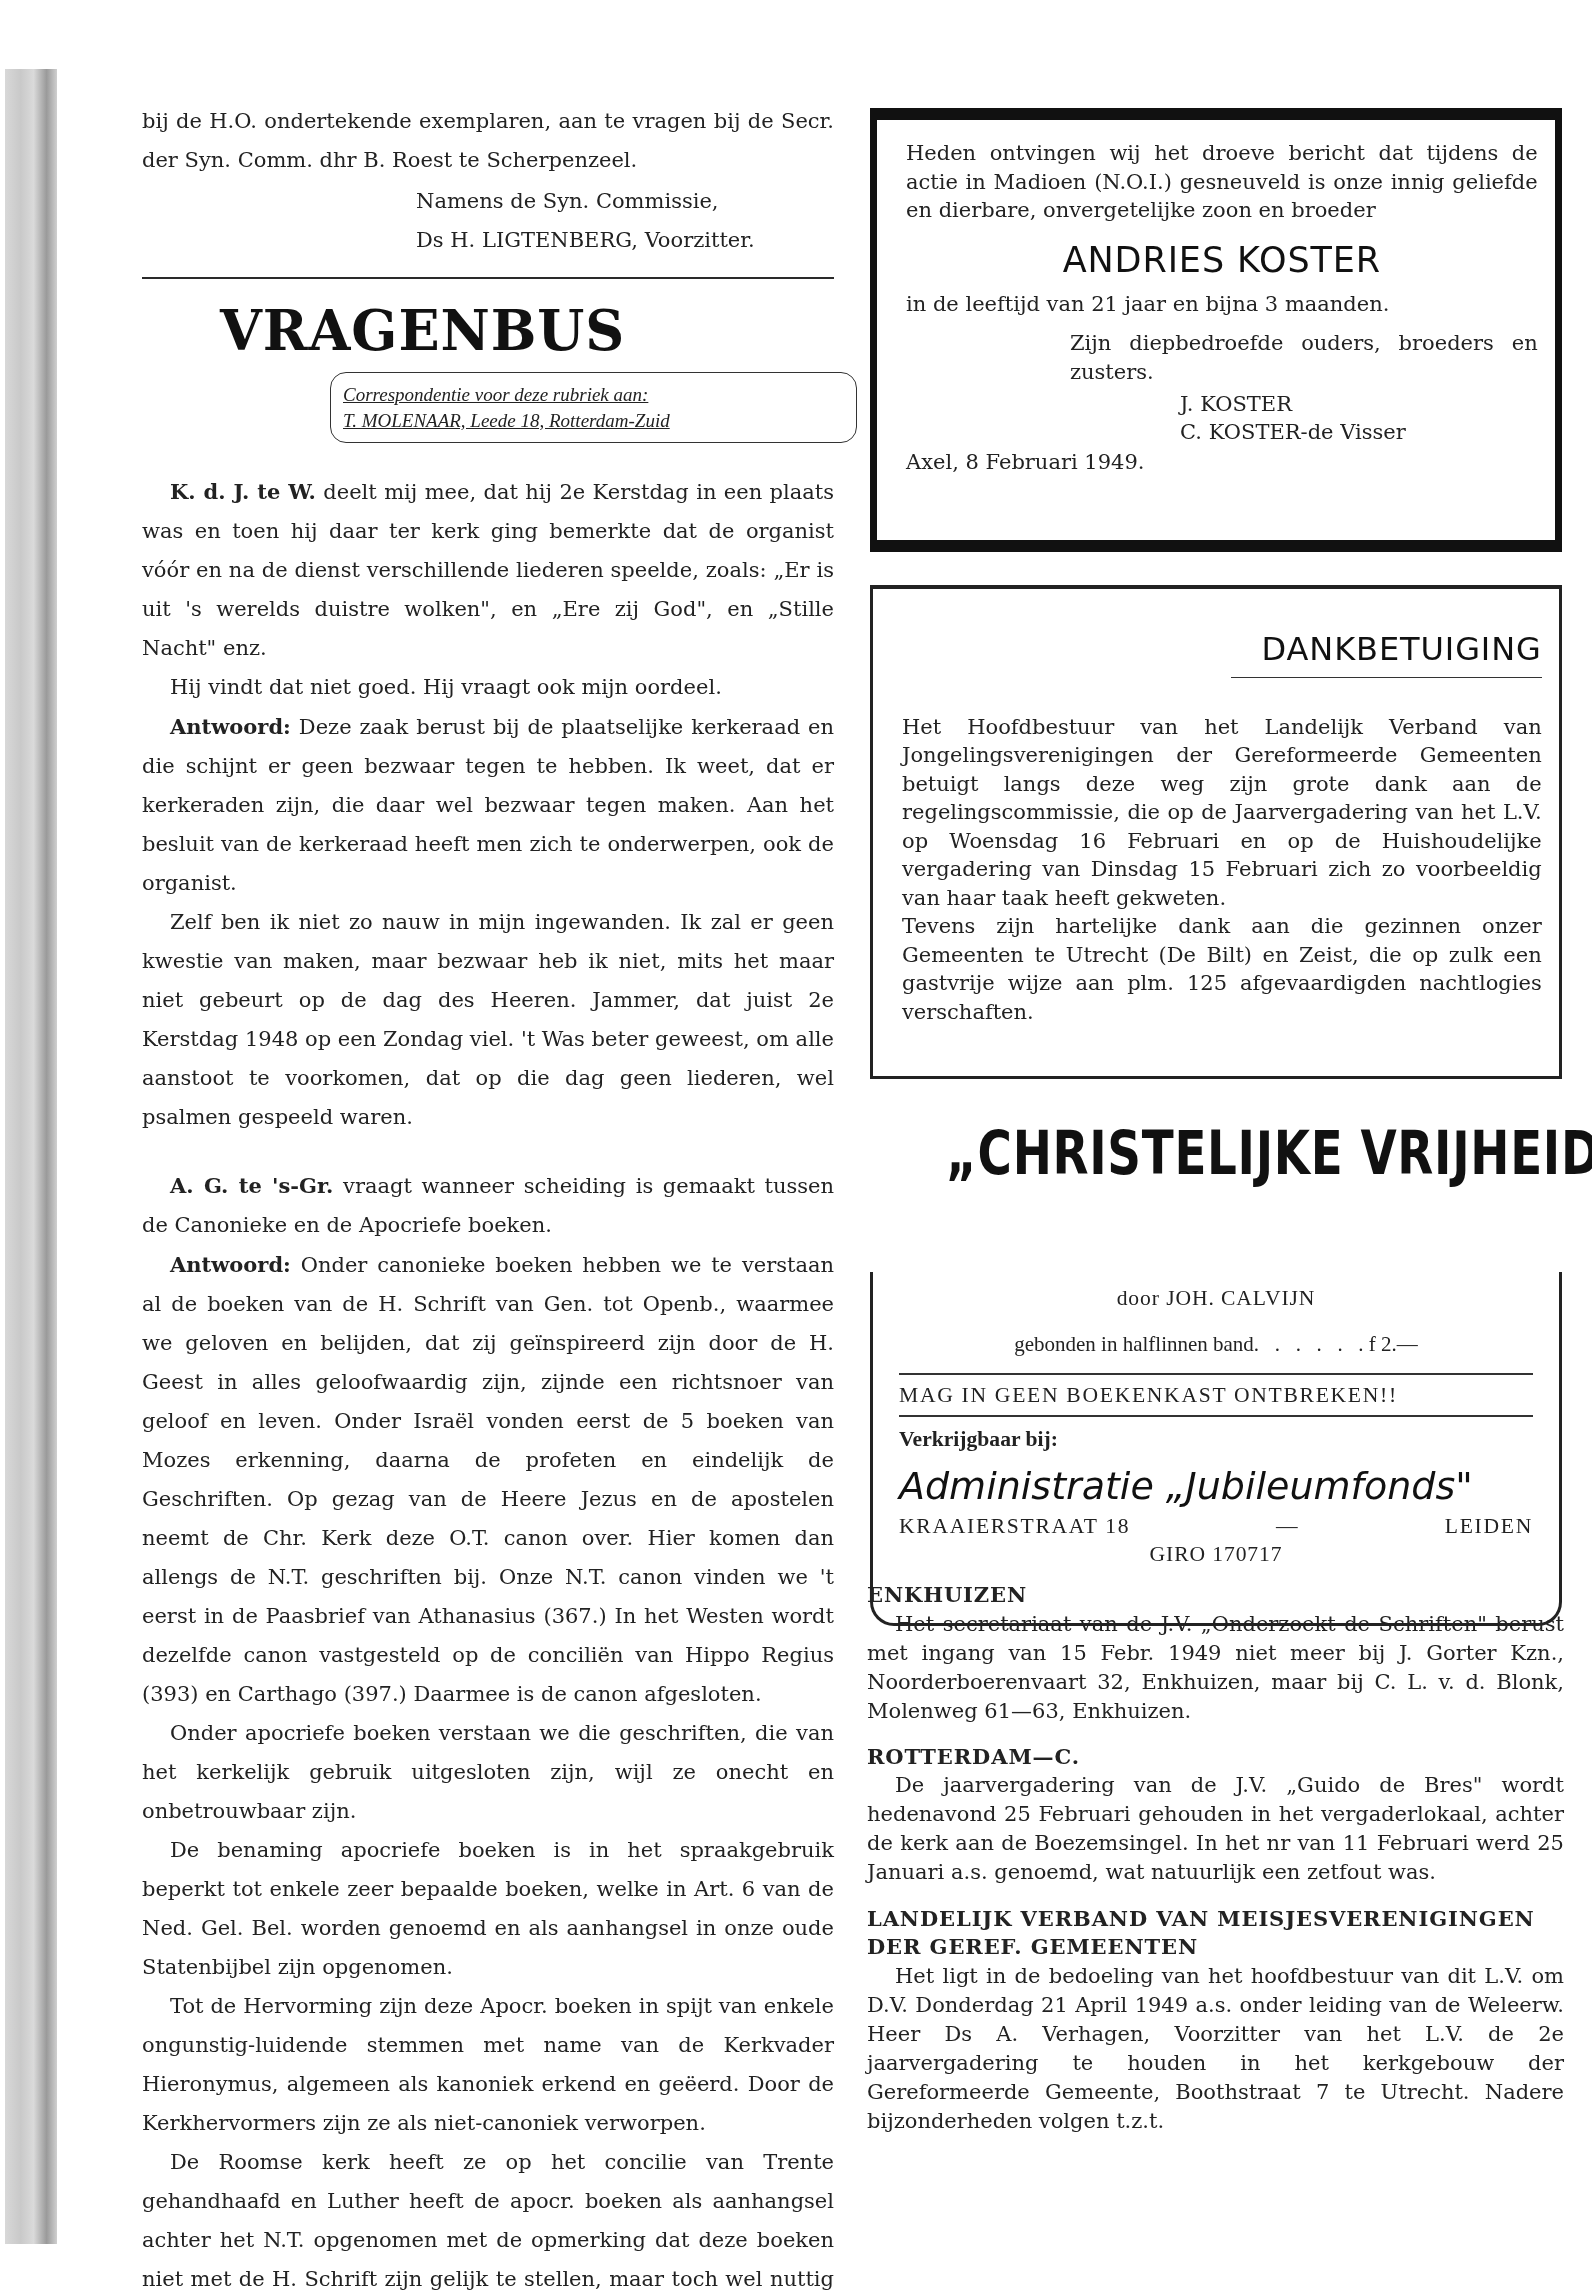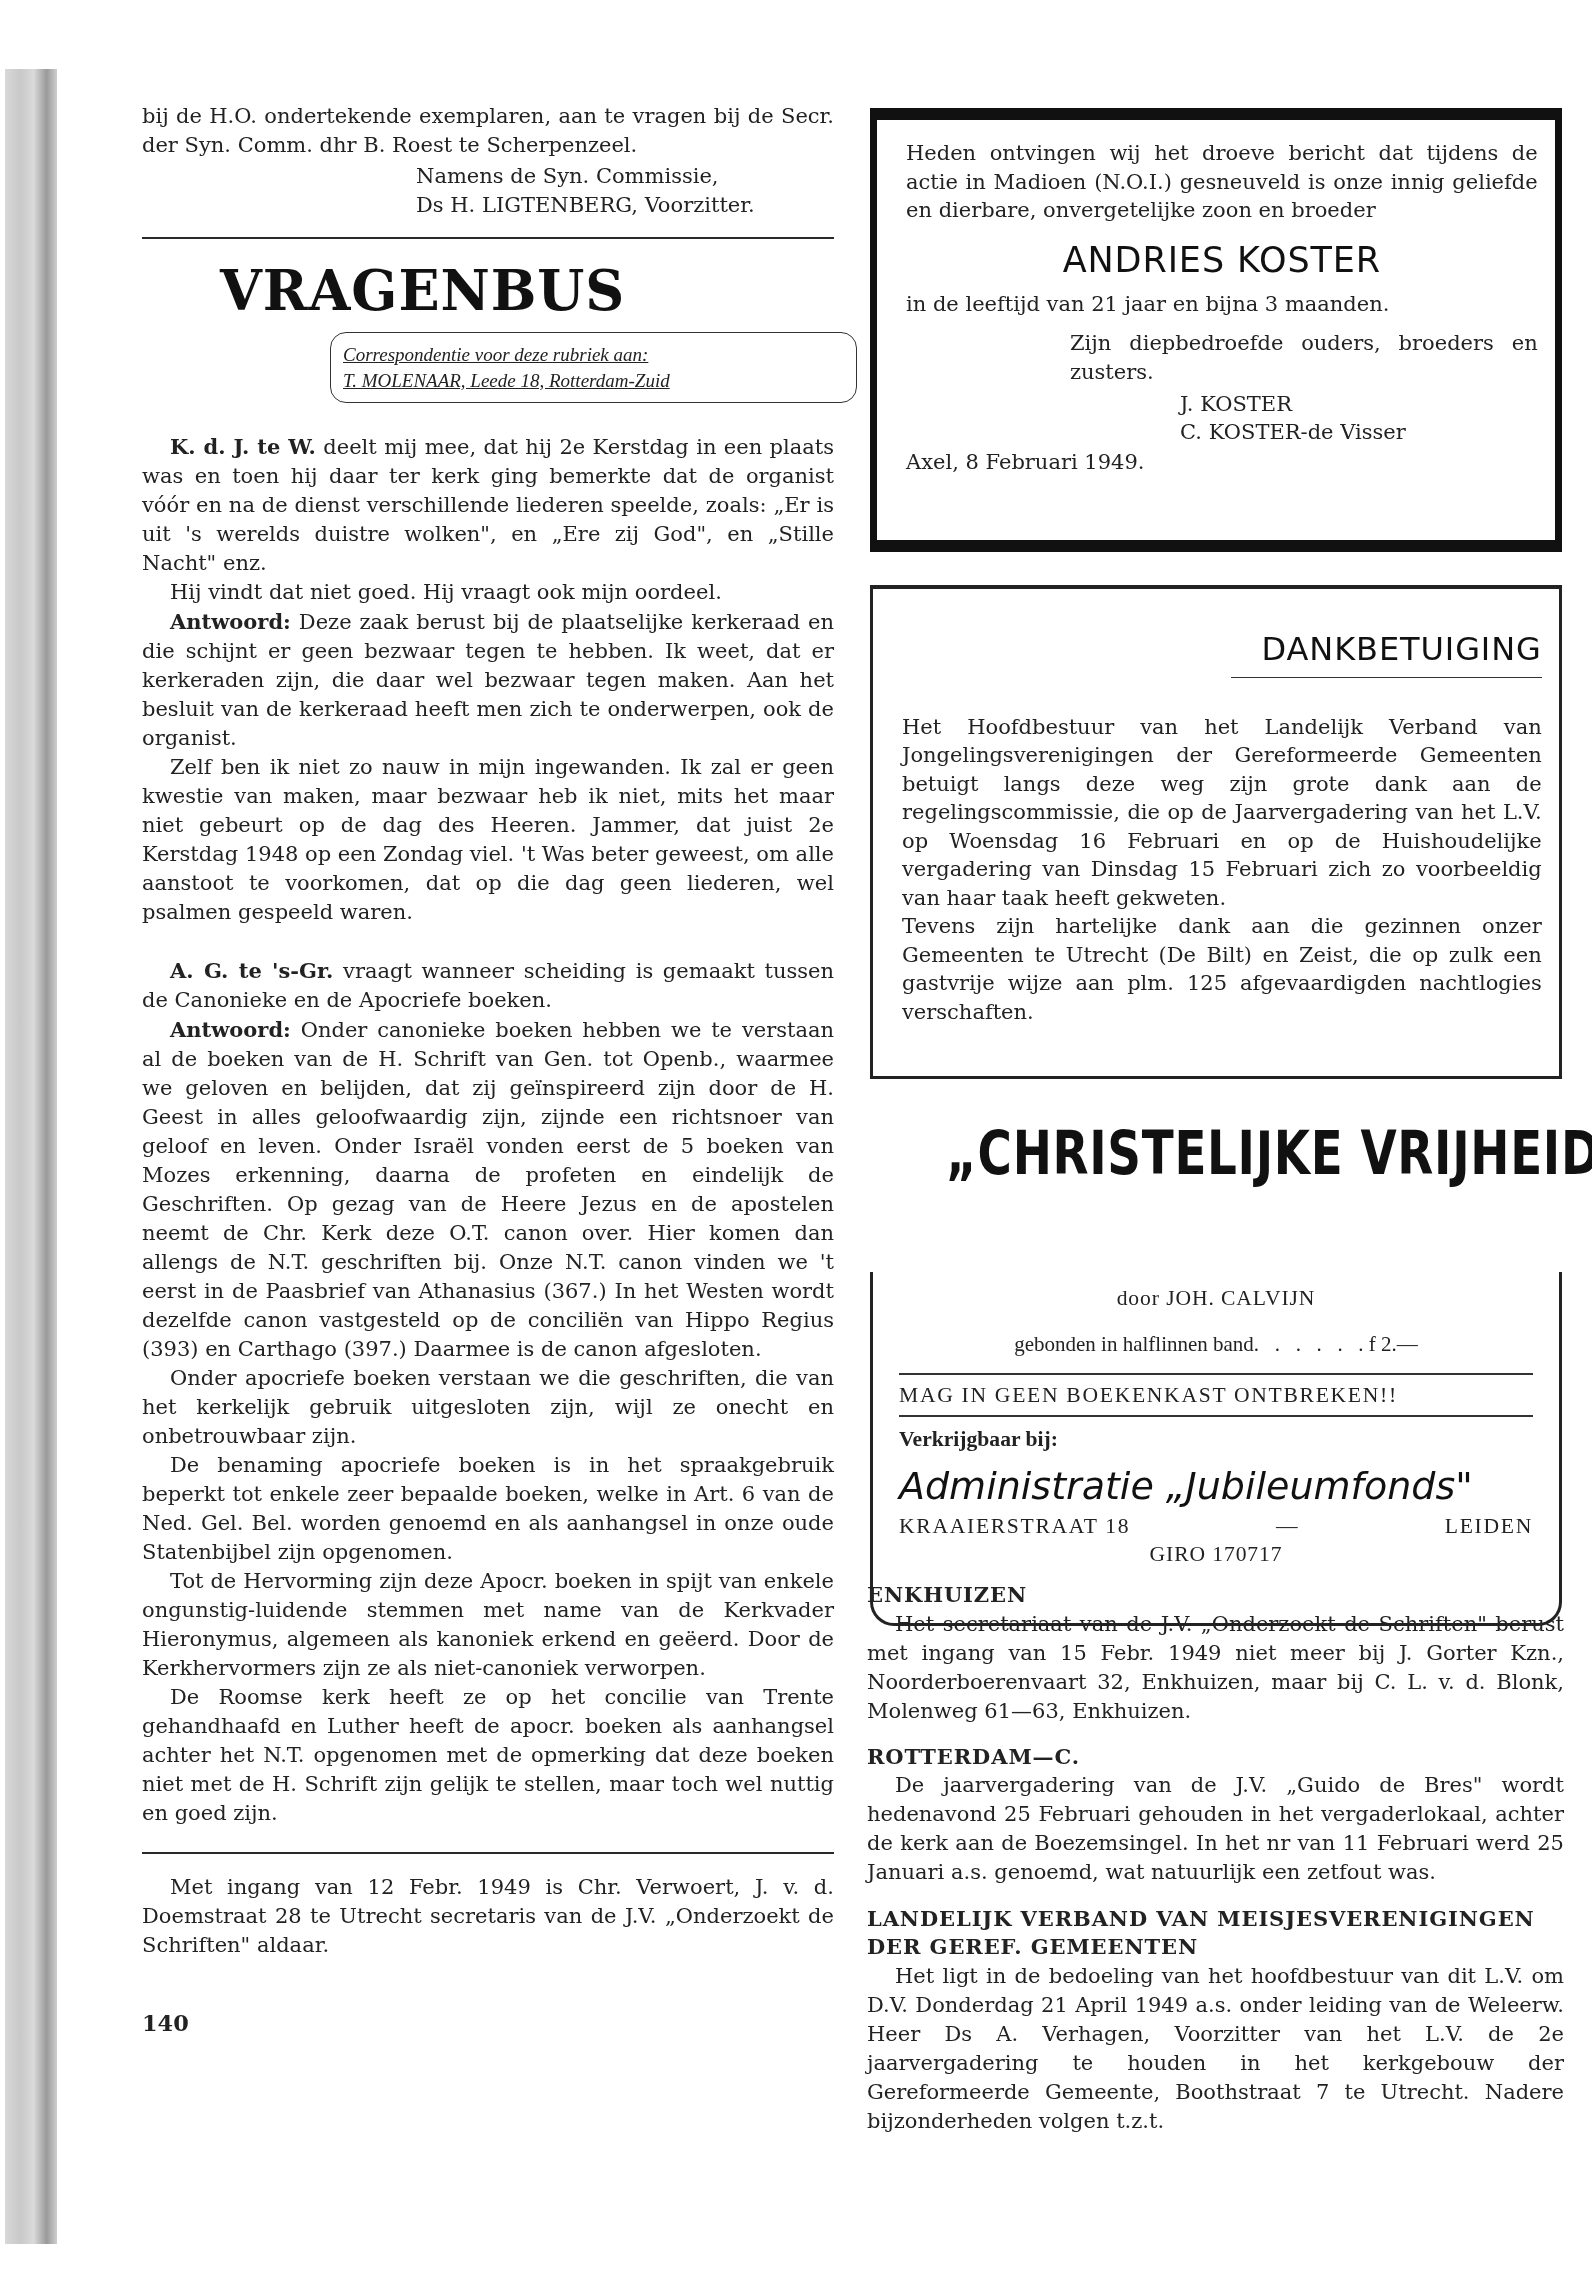--- a/index.html
+++ b/index.html
@@ -2,21 +2,21 @@
 <html style="font-size:14px"><head>
 <meta charset="utf-8">
 <style>
   html, body { margin:0; padding:0; }
   body { width:1592px; height:2295px; background:#ffffff; position:relative; overflow:hidden;
          font-family:"DejaVu Serif", serif; color:#222; }
   .binding { position:absolute; left:5.2px; top:69px; width:52px; height:2175px;
              background:linear-gradient(90deg,#d8d8d8 0%,#c9c9c9 30%,#dadada 55%,#9a9a9a 80%,#cfcfcf 100%); }
   .col { position:absolute; }
   .left { left:142px; top:102px; width:692px; }
-  p { margin:0; font-size:21px; line-height:29px; text-align:justify; }
+  p { margin:0; font-size:21px; line-height:39px; text-align:justify; }
   .ind { text-indent:28px; }
   b.lead { font-weight:bold; }
   .sig { margin-left:274px; text-align:left; }
   .rule { border:none; border-top:2.6px solid #2a2a2a; margin:0; }
   .vragenbus { font-family:"DejaVu Serif", serif; font-weight:900; font-size:54px; letter-spacing:0.9px;
                margin:19px 0 0 78px; color:#111; transform:scaleY(1.05); }
   .corr { margin:10px 0 0 188px; width:501px; border:1.7px solid #333; border-radius:16px;
           padding:8.6px 12px; font-family:"Liberation Serif", serif; font-style:italic; font-size:19px; line-height:26px;text-decoration:underline; }
   .gap { height:29px; }
   .gap2 { height:17.3px; }

